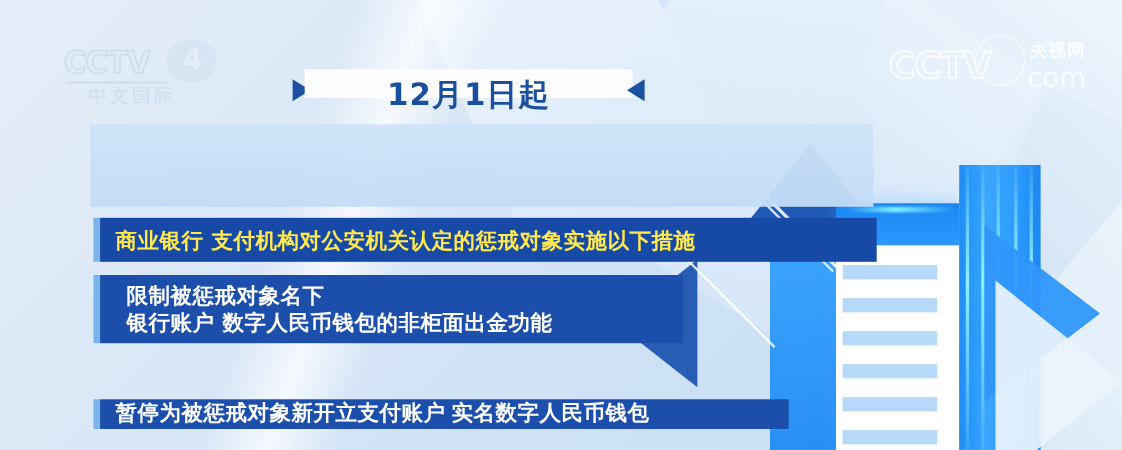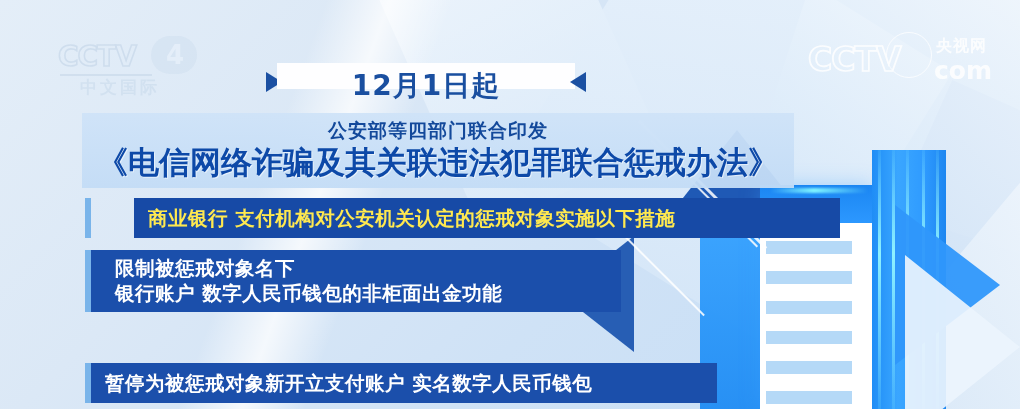--- a/index.html
+++ b/index.html
@@ -139,21 +139,21 @@
   }
   .cctvcom .ring{
     position:absolute;left:78px;top:-4px;width:44px;height:44px;border-radius:50%;
     border:1.8px solid #ffffff;opacity:.9;
   }
   .cctvcom .cn{
     position:absolute;left:128px;top:0px;font-size:16px;font-weight:bold;color:#ffffff;
     letter-spacing:1px;
   }
   .cctvcom .com{
-    position:absolute;left:126px;top:20px;font-size:25px;color:#ffffff;font-weight:700;text-align:right;
+    position:absolute;left:126px;top:20px;font-size:25px;color:#ffffff;font-weight:400;text-align:right;
   }
 
   
   .date-banner{
     position:absolute;left:277px;top:63px;width:298px;height:26px;
     background:#fefeff;
   }
   .date-banner .txt{
     position:absolute;width:100%;text-align:center;top:4px;
     font-size:28px;font-weight:bold;color:#1a4fa0;letter-spacing:1px;
@@ -195,26 +195,26 @@
     padding:0 12px 0 14px;
   }
   .bar-body.head{background:#174aa6;}
   .bar-text{
     font-size:19.5px;font-weight:bold;color:#ffffff;line-height:25px;
     white-space:pre-line;letter-spacing:.5px;
   }
   .bar-text.hl{color:#ffe94f;}
 
   #row0{left:85px;top:198px;height:40px;}
-  #row0 .bar-body{width:680px;margin-left:43px;}
+  #row0 .bar-body{width:680px;}
   #row1{left:85px;top:250px;height:62px;}
   #row1 .bar-body{width:494px;padding-left:24px;}
   #row2{left:85px;top:318px;height:40px;}
   #row2 .bar-body{width:382px;}
-  #row3{left:85px;top:363px;height:40px;}
+  #row3{left:85px;top:363px;height:27px;font-family:Liberation Serif, serif;}
   #row3 .bar-body{width:600px;}
 </style>
 </head>
 <body>
 
 <div id="stage">
 
   <div class="bg poly-d"></div>
   <div class="bg poly-a"></div>
   <div class="bg poly-b"></div>
@@ -268,22 +268,20 @@
     <div class="com">com</div>
   </div>
 
   <div class="arrow-l"></div>
   <div class="date-banner">
     <div class="txt">12月1日起</div>
   </div>
   <div class="arrow-r"></div>
 
   <div class="sub-panel"></div>
-  <div class="sub-line1">公安部等四部门联合印发</div>
-  <div class="sub-line2">《电信网络诈骗及其关联违法犯罪联合惩戒办法》</div>
 
   <div class="bar-row" id="row0">
     <div class="bar-edge"></div>
     <div class="bar-body head">
       <div class="bar-text hl">商业银行 支付机构对公安机关认定的惩戒对象实施以下措施</div>
     </div>
   </div>
 
   <div class="bar-row" id="row1">
     <div class="bar-edge"></div>

